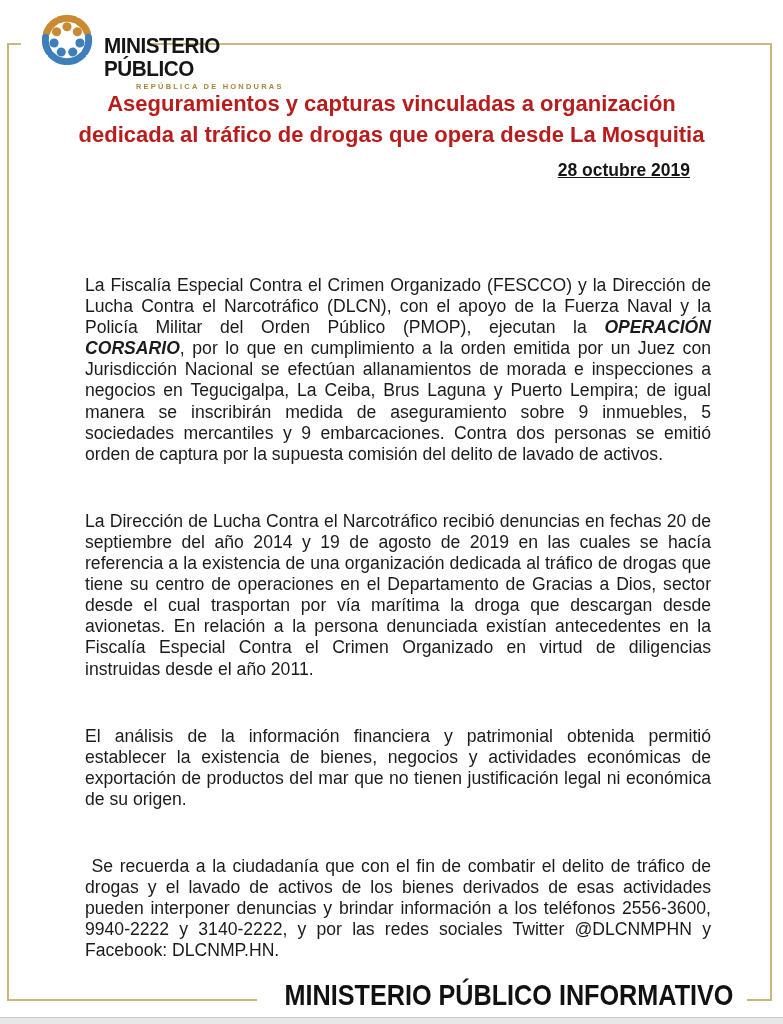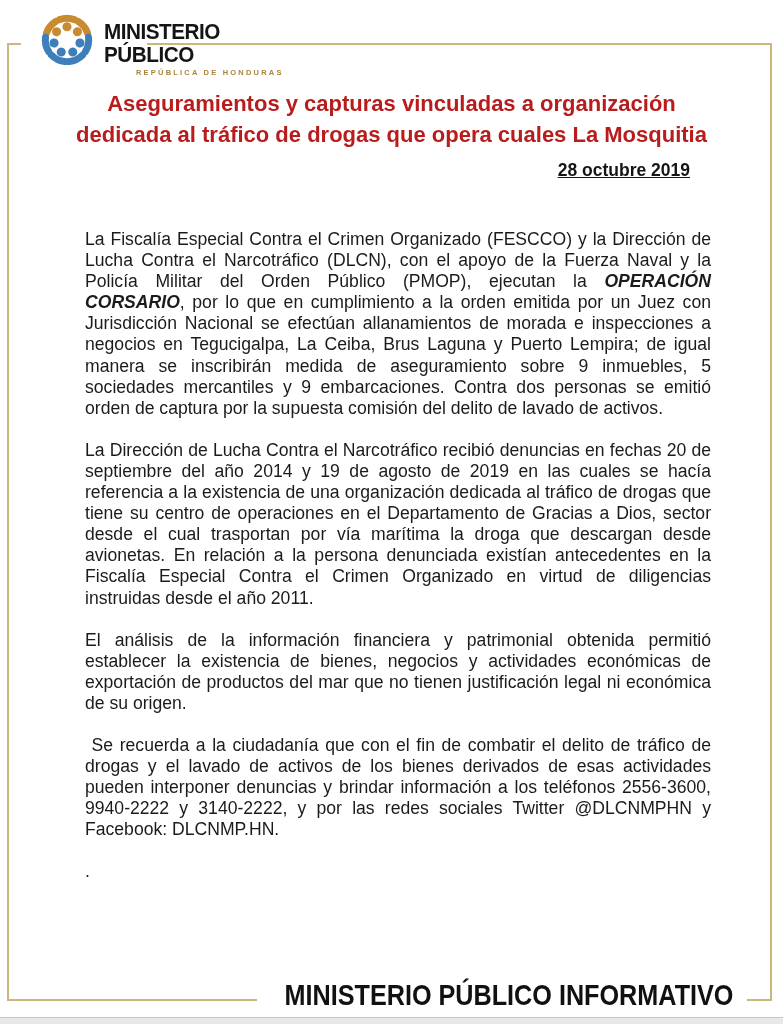--- a/index.html
+++ b/index.html
@@ -17,21 +17,21 @@
   .gold { position: absolute; background: #c9b77c; }
   .frame-top-left    { top: 43px; left: 7px;   width: 14px;  height: 2px; }
   .frame-top-right   { top: 43px; left: 147px; width: 625px; height: 2px; }
   .frame-left        { top: 43px; left: 7px;   width: 2px;   height: 958px; }
   .frame-right       { top: 43px; left: 770px; width: 2px;   height: 958px; }
   .frame-bottom-left { top: 999px; left: 7px;  width: 250px; height: 2px; }
   .frame-bottom-right{ top: 999px; left: 747px; width: 25px; height: 2px; }
 
   
   .logo-mark { position: absolute; top: 5px; left: 32px; }
-  .logo-text { position: absolute; top: 20px; left: 104px; line-height: 1; }
+  .logo-text { position: absolute; top: 34px; left: 104px; line-height: 1; }
   .org-line {
     font-weight: bold; font-size: 22px; color: #151515;
     letter-spacing: -0.5px; transform: scaleX(0.94); transform-origin: left center;
     line-height: 23px; white-space: nowrap;
   }
   .tagline {
     margin-top: 3px; font-weight: bold; font-size: 7.5px;
     letter-spacing: 2.2px; color: #a9853c; white-space: nowrap; margin-left: 32px;
   }
 
@@ -46,21 +46,21 @@
     font-weight: bold; font-size: 17.5px; color: #151515; text-decoration: underline;
   }
 
   
   .doc-body {
     position: absolute; top: 229px; left: 85px; width: 626px;
     font-size: 17.6px; line-height: 21.1px; color: #1b1b1b;
   }
   .doc-body p {
     text-align: justify; text-align-last: left;
-    margin-bottom: 21px; white-space: pre-wrap;
+    margin-bottom: 21px; white-space: pre-wrap; margin-top: 46px;
   }
   .emphasis { font-weight: bold; font-style: italic; }
 
   
   .footer-label {
     position: absolute; top: 978px; right: 50px;
     font-weight: bold; font-size: 30px; color: #111111;
     white-space: nowrap; letter-spacing: 0;
     transform: scaleX(0.84); transform-origin: right center;
   }
@@ -114,21 +114,21 @@
 </div>
 
 <div class="logo-text">
   <div class="org-line">MINISTERIO</div>
   <div class="org-line">PÚBLICO</div>
   <div class="tagline">REPÚBLICA DE HONDURAS</div>
 </div>
 
 <div class="doc-title">
   <div>Aseguramientos y capturas vinculadas a organización</div>
-  <div>dedicada al tráfico de drogas que opera cuales La Mosquitia</div>
+  <div>dedicada al tráfico de drogas que opera desde La Mosquitia</div>
 </div>
 
 <div class="doc-date">28 octubre 2019</div>
 
 <div class="doc-body">
   <p><span>La Fiscalía Especial Contra el Crimen Organizado (FESCCO) y la Dirección de Lucha Contra el Narcotráfico (DLCN), con el apoyo de la Fuerza Naval y la Policía Militar del Orden Público (PMOP), ejecutan la </span><span class="emphasis">OPERACIÓN CORSARIO</span><span>, por lo que en cumplimiento a la orden emitida por un Juez con Jurisdicción Nacional se efectúan allanamientos de morada e inspecciones a negocios en Tegucigalpa, La Ceiba, Brus Laguna y Puerto Lempira; de igual manera se inscribirán medida de aseguramiento sobre 9 inmuebles, 5 sociedades mercantiles y 9 embarcaciones. Contra dos personas se emitió orden de captura por la supuesta comisión del delito de lavado de activos.</span></p>
   <p>La Dirección de Lucha Contra el Narcotráfico recibió denuncias en fechas 20 de septiembre del año 2014 y 19 de agosto de 2019 en las cuales se hacía referencia a la existencia de una organización dedicada al tráfico de drogas que tiene su centro de operaciones en el Departamento de Gracias a Dios, sector desde el cual trasportan por vía marítima la droga que descargan desde avionetas. En relación a la persona denunciada existían antecedentes en la Fiscalía Especial Contra el Crimen Organizado en virtud de diligencias instruidas desde el año 2011.</p>
   <p>El análisis de la información financiera y patrimonial obtenida permitió establecer la existencia de bienes, negocios y actividades económicas de exportación de productos del mar que no tienen justificación legal ni económica de su origen.</p>
   <p> Se recuerda a la ciudadanía que con el fin de combatir el delito de tráfico de drogas y el lavado de activos de los bienes derivados de esas actividades pueden interponer denuncias y brindar información a los teléfonos 2556-3600, 9940-2222 y 3140-2222, y por las redes sociales Twitter @DLCNMPHN y Facebook: DLCNMP.HN.</p>
   <p>.</p>

